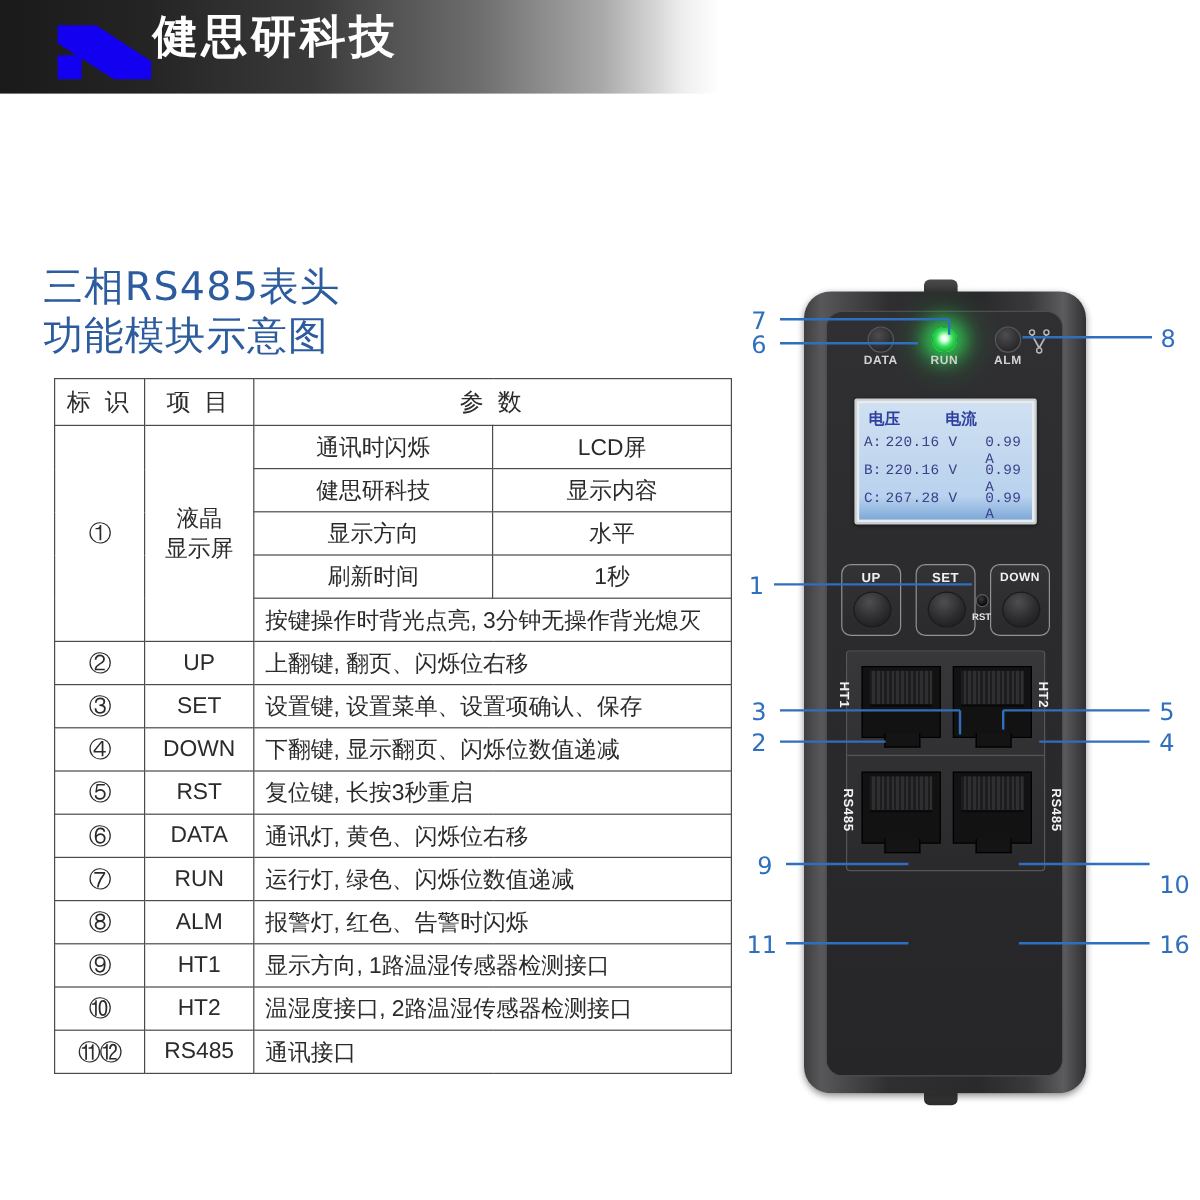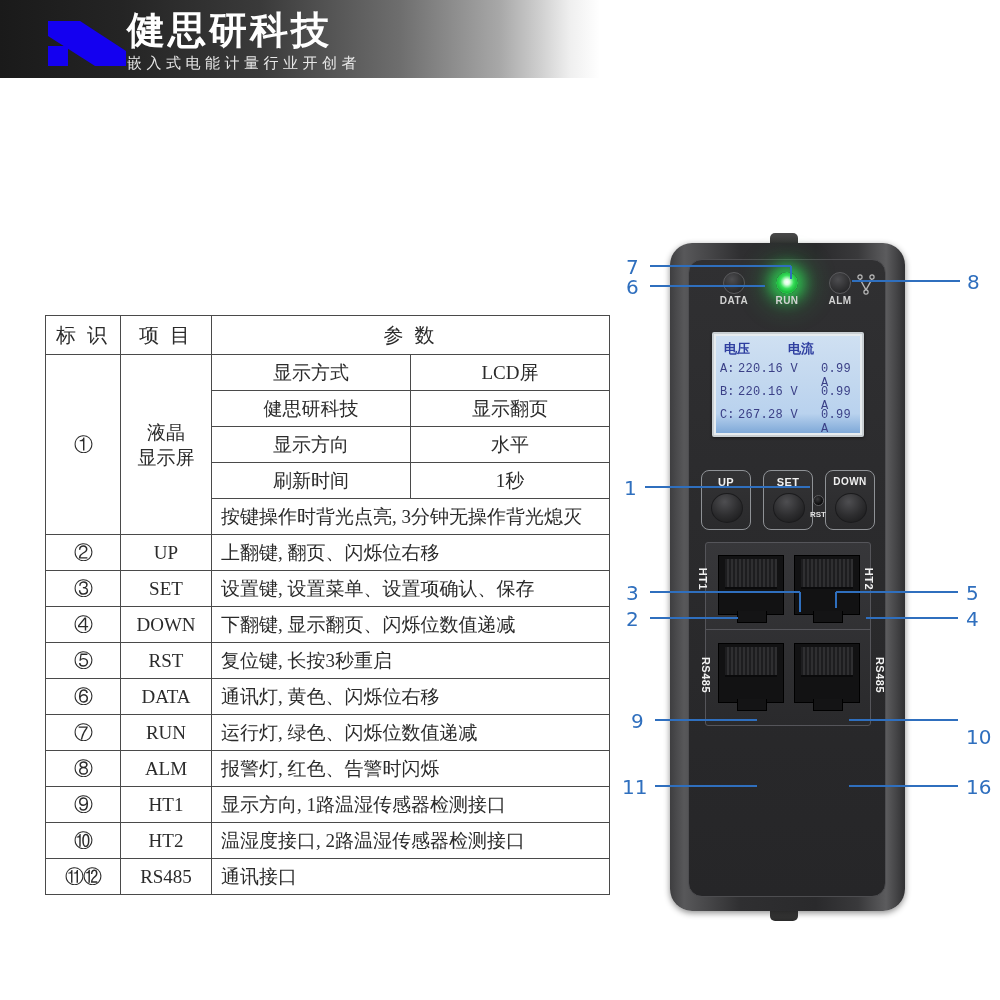--- a/index.html
+++ b/index.html
@@ -33,21 +33,21 @@
     position:absolute;left:36px;top:218px;width:420px;
     color:#2d5c9e;font-size:33px;line-height:41px;letter-spacing:1px;
     font-family:"DejaVu Sans","Liberation Sans",sans-serif;
   }
   #page-title .tl{display:block;white-space:nowrap;}
 
   
   #spec-table{
     position:absolute;left:45px;top:315px;width:565px;
     border-collapse:collapse;table-layout:fixed;
-    font-family:Liberation Serif, serif;
+    font-family:Liberation Sans, sans-serif;
   }
   #spec-table td{
     border:1px solid #4a4a4a;
     color:#2b2b2b;font-size:19px;
     padding:0 6px;height:35px;vertical-align:middle;
   }
   #spec-table td.c{text-align:center;}
   #spec-table td.l{text-align:left;padding-left:9px;}
   .col-id{width:62px;}
   .col-item{width:78px;}
@@ -202,47 +202,48 @@
 </head>
 <body>
 
 <div id="banner">
   <svg id="logo-mark" viewBox="0 0 120 50">
     <polygon points="8,3 40,3 86,33 86,48 55,48 8,18" fill="#1400f0"></polygon>
     <rect x="8" y="28" width="20" height="20" fill="#1400f0"></rect>
   </svg>
   <div id="banner-texts">
     <div id="brand-name">健思研科技</div>
-    <div id="brand-slogan">嵌入式电能计量行业开创者</div>
   </div>
 </div>
 
 <div id="page-title">
+  <span class="tl">三相RS485表头</span>
+  <span class="tl">功能模块示意图</span>
 </div>
 
 <table id="spec-table">
   <tbody>
     <tr class="hdr">
       <td class="c col-id">标 识</td>
       <td class="c col-item">项 目</td>
       <td class="c" colspan="2">参 数</td>
     </tr>
 
     <tr>
       <td class="c mark" rowspan="5">①</td>
       <td class="c lcd-name" rowspan="5">
         <span>液晶</span><br>
         <span>显示屏</span>
       </td>
-      <td class="c">显示方式</td>
+      <td class="c">通讯时闪烁</td>
       <td class="c">LCD屏</td>
     </tr>
     <tr>
       <td class="c">健思研科技</td>
-      <td class="c">显示翻页</td>
+      <td class="c">显示内容</td>
     </tr>
     <tr>
       <td class="c">显示方向</td>
       <td class="c">水平</td>
     </tr>
     <tr>
       <td class="c">刷新时间</td>
       <td class="c">1秒</td>
     </tr>
     <tr>

